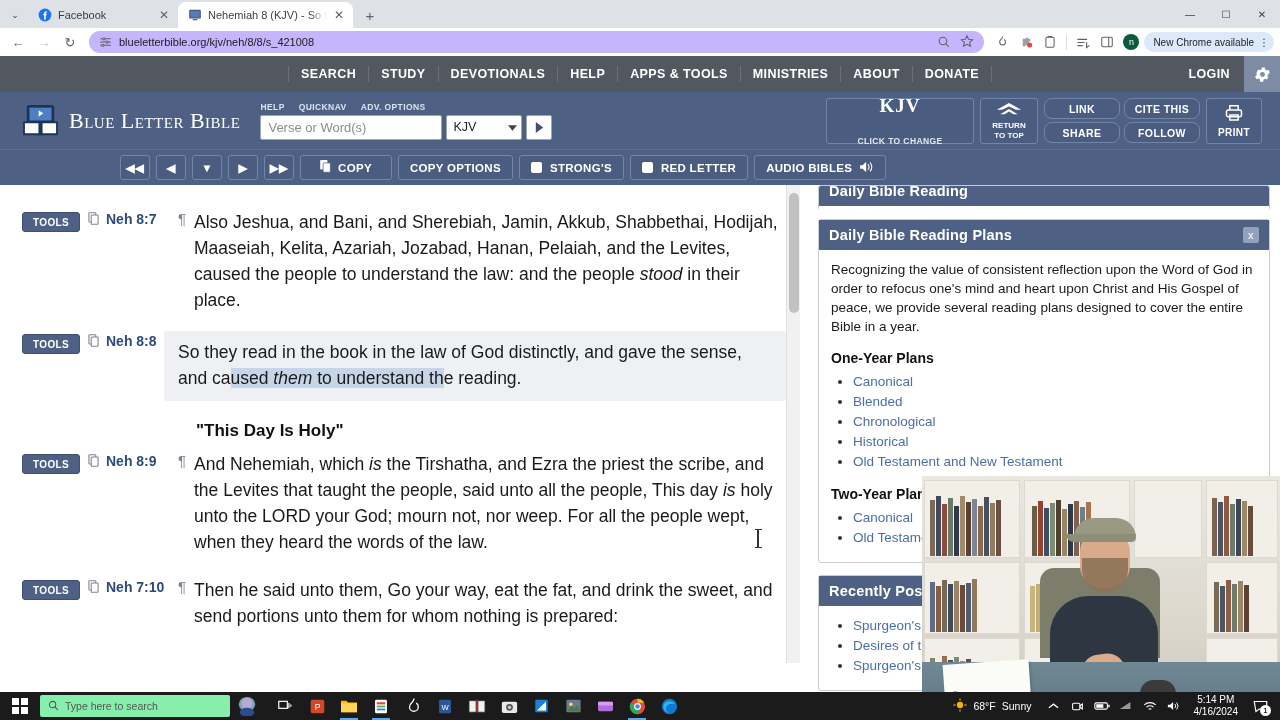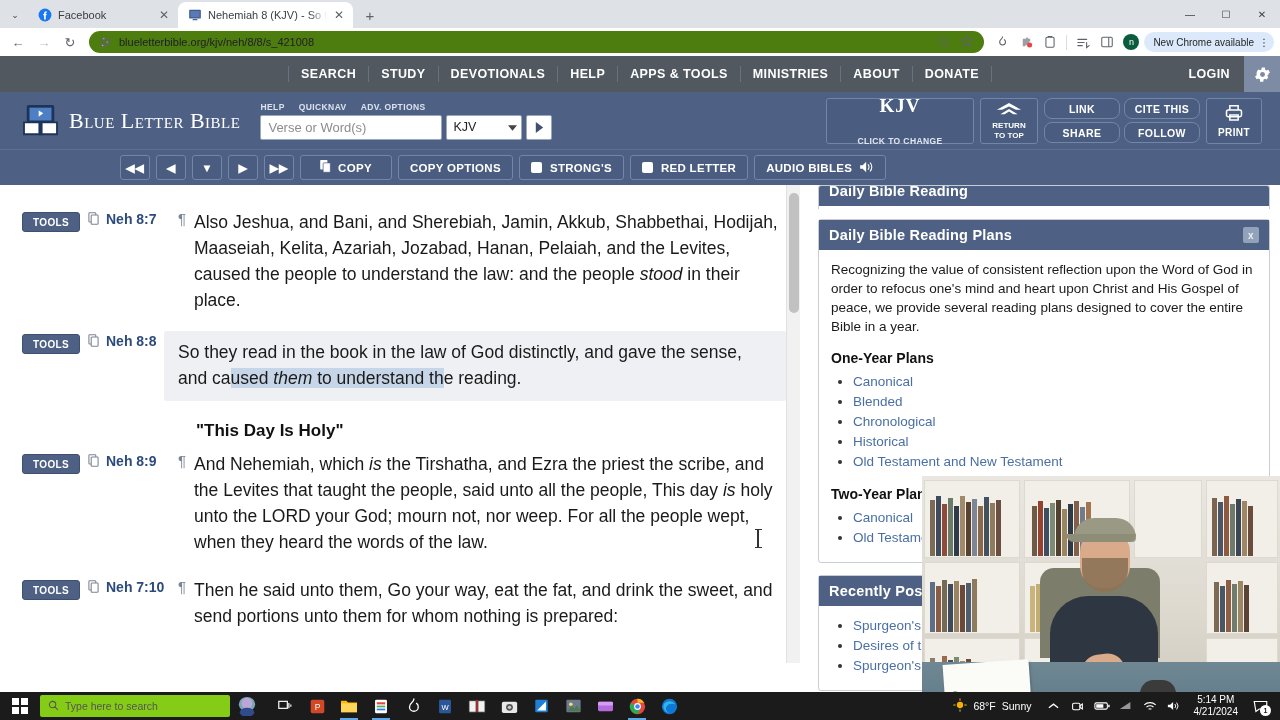--- a/index.html
+++ b/index.html
@@ -49,21 +49,21 @@
              font-size: 10px; color: #3c4043; }
 
   .chrome-toolbar {
     height: 28px; background: #fff; display: flex; align-items: center;
     gap: 2px; padding: 0 6px; position: relative;
   }
   .nav-ico { width: 24px; height: 24px; display:flex; align-items:center; justify-content:center;
              color:#5f6368; font-size: 13px; }
   .nav-ico.disabled { color: #bdc1c6; }
   .omnibox {
-    flex: 1; height: 22px; background: #4d7c0f; border-radius: 11px;
+    flex: 1; height: 22px; background: #c4b5fd; border-radius: 11px;
     display: flex; align-items: center; gap: 7px; padding: 0 10px;
     margin: 0 5px; font-size: 11px; color: #202124;
   }
   .omni-url { white-space: nowrap; overflow: hidden; }
   .tool-ico { width: 22px; height: 22px; display:flex; align-items:center; justify-content:center;
               color:#5f6368; font-size: 12px; position: relative;}
   .divider-v { width:1px; height:15px; background:#dadce0; margin:0 3px;}
   .avatar-circle { width: 16px; height: 16px; border-radius: 50%; background:#0b5c3f;
                    color:#fff; font-size:9px; display:flex; align-items:center; justify-content:center;}
   .new-chrome-pill {
@@ -300,21 +300,21 @@
     border-radius: 13px; height: 19px; padding: 0 11px; display:flex; align-items:center;
   }
 
   
   .taskbar {
     position:absolute; left:0; bottom:0; width:1280px; height: 28px;
     background:#1b1b1b; display:flex; align-items:center; z-index: 50;
   }
   .tb-start { width: 40px; display:flex; align-items:center; justify-content:center; }
   .tb-search {
-    width: 190px; height: 22px; background:#84cc16; border-radius: 2px;
+    width: 190px; height: 22px; background:#86efac; border-radius: 2px;
     display:flex; align-items:center; gap:6px; padding: 0 8px; font-size:10.5px; color:#555;
   }
   .tb-cortana { width: 34px; display:flex; align-items:center; justify-content:center;}
   .tb-icons { display:flex; align-items:center; gap: 2px; margin-left: 6px; }
   .tb-ico {
     width: 30px; height: 28px; display:flex; align-items:center; justify-content:center;
     position: relative; font-size: 13px;
   }
   .tb-ico.open::after {
     content:""; position:absolute; bottom:0; left:6px; width:18px; height:2px; background:#5fa8e8;
@@ -974,21 +974,21 @@
       </div>
       <div class="tray-ico">
         <svg width="14" height="12" viewBox="0 0 16 13" fill="#fff">
             <path d="M1 5h2.6L7 1.8v9.4L3.6 8H1z"></path>
             <path d="M9 4.2a3.4 3.4 0 0 1 0 4.6" fill="none" stroke="#fff" stroke-width="1.1"></path>
             <path d="M11 2.6a6 6 0 0 1 0 7.8" fill="none" stroke="#fff" stroke-width="1.1"></path>
           </svg>
       </div>
       <div class="tray-clock">
         <div>5:14 PM</div>
-        <div>4/21/2024</div>
+        <div>4/16/2024</div>
       </div>
       <div class="tray-notif">
         <svg width="15" height="13" viewBox="0 0 18 15" fill="none" stroke="#fff" stroke-width="1.4">
             <path d="M1.5 1.5h15v9h-9l-4 3z"></path>
           </svg>
         <span class="notif-badge">1</span>
       </div>
     </div>
   </div>
 </div>

